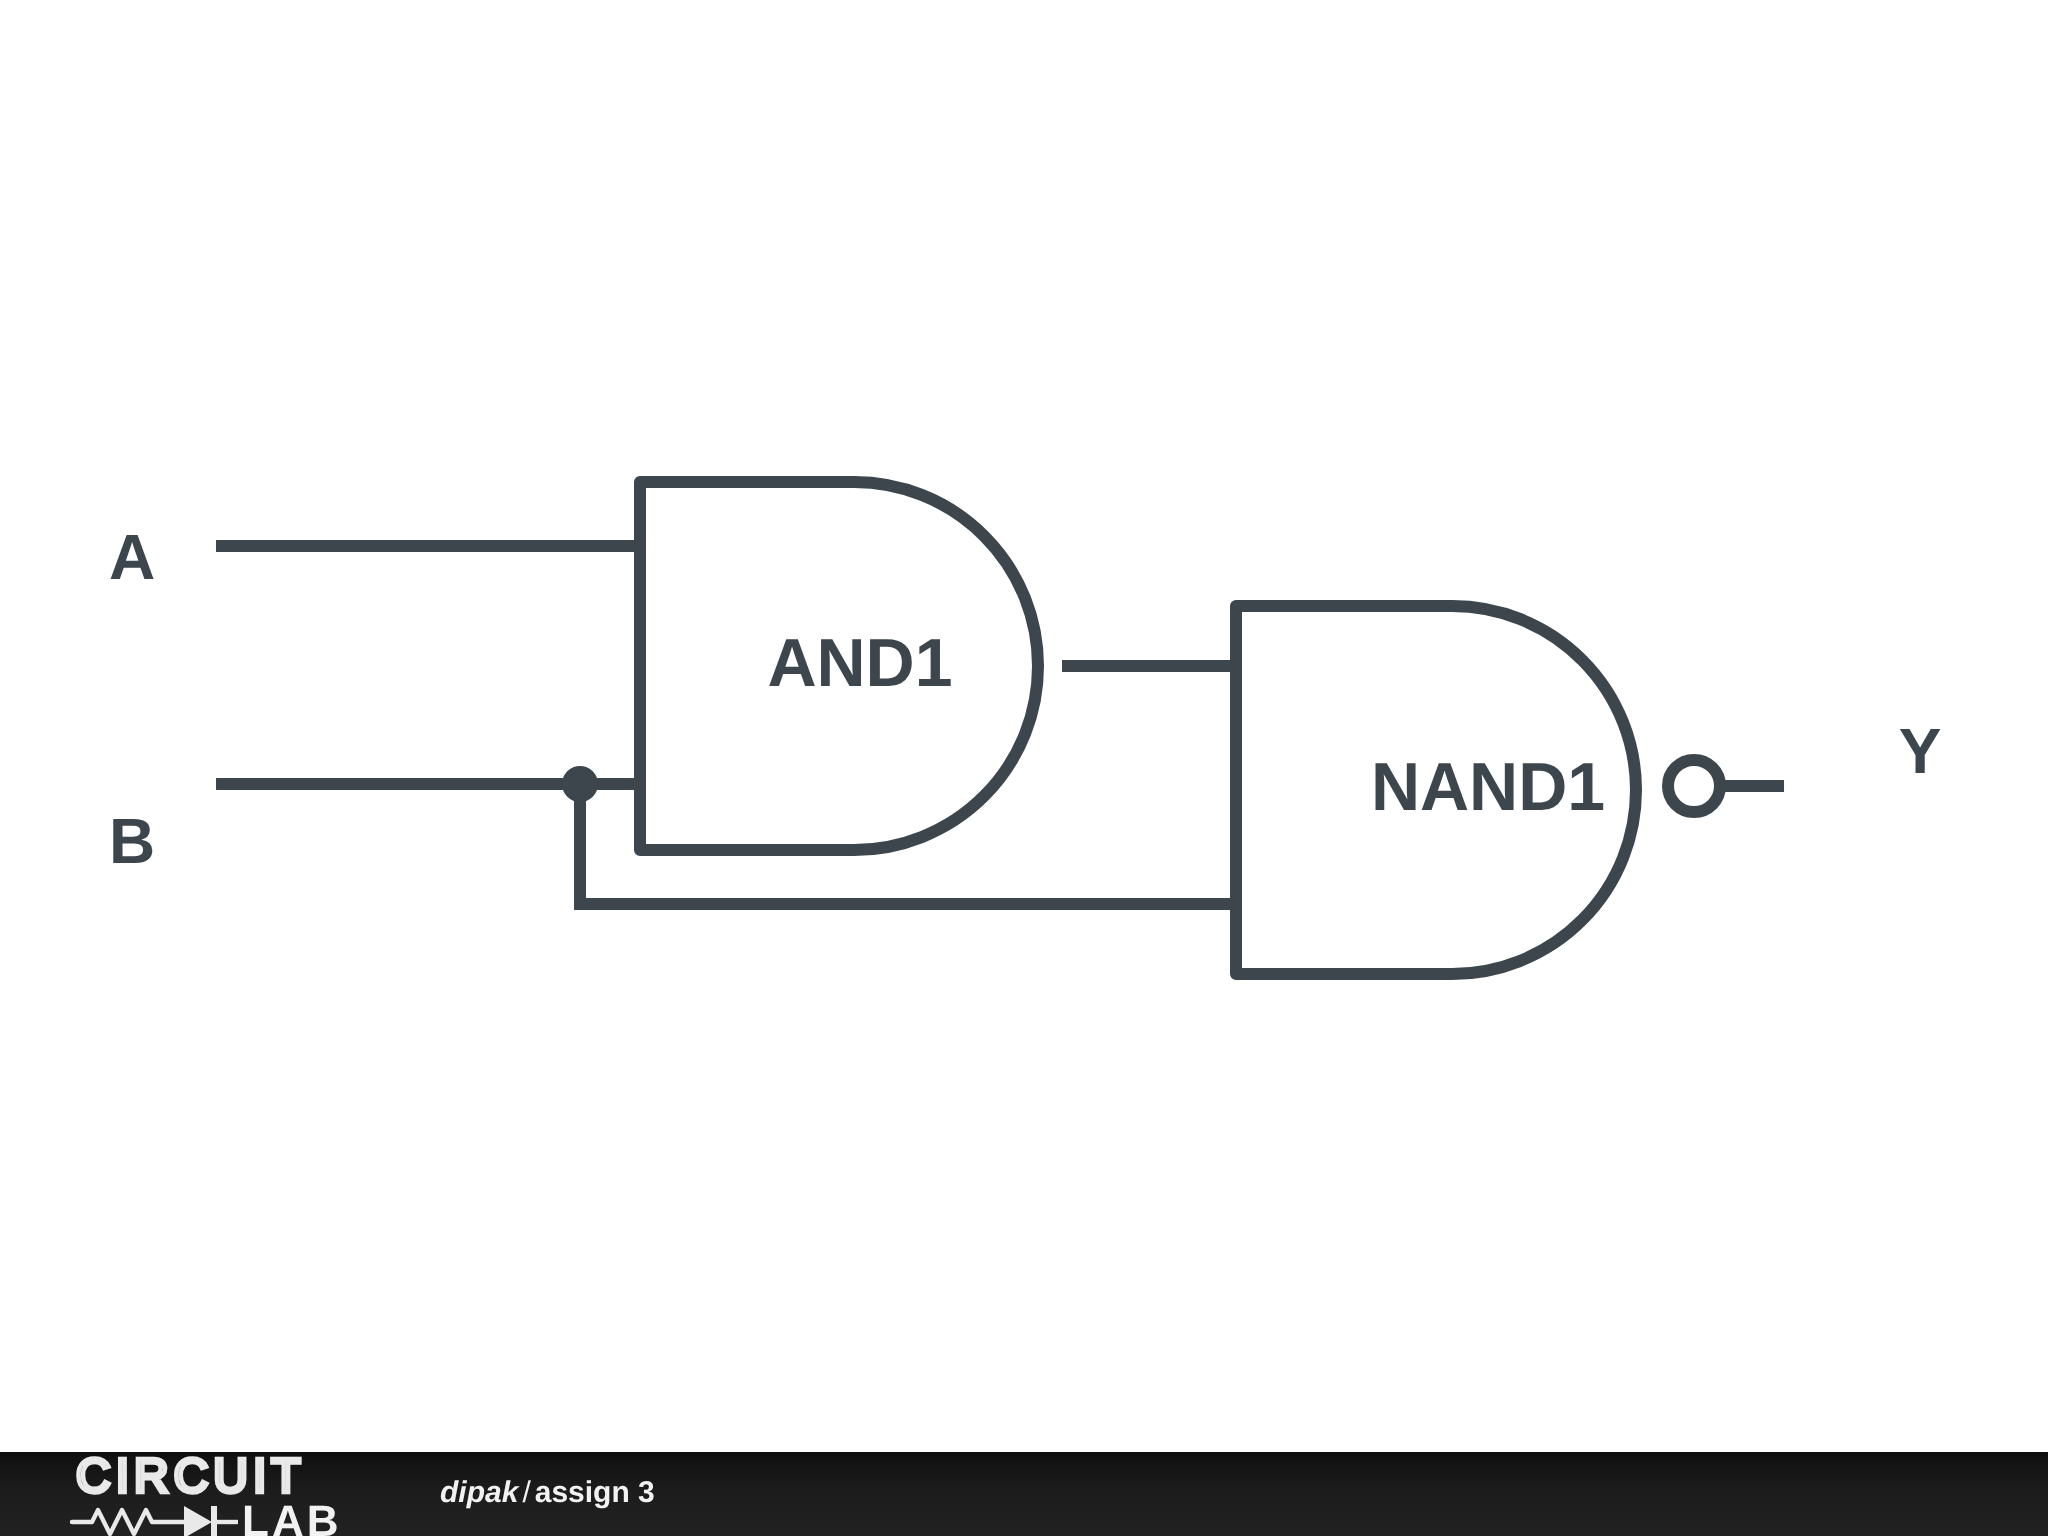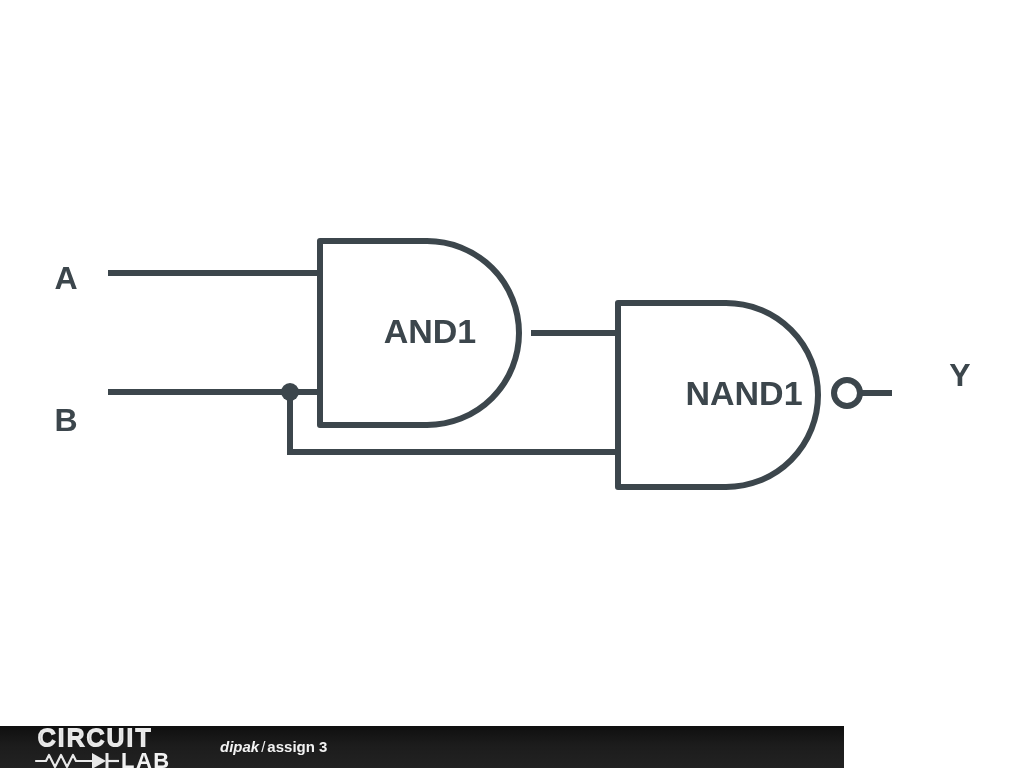--- a/index.html
+++ b/index.html
@@ -66,21 +66,21 @@
     font-weight: bold;
     text-anchor: middle;
     dominant-baseline: middle;
   }
 
   
   #footer-bar {
     position: absolute;
     left: 0;
     top: 726px;
-    width: 844px;
+    width: 1024px;
     height: 42px;
     background: linear-gradient(to bottom, #0f0f0f 0%, #1c1c1c 45%, #222222 100%);
     display: flex;
     align-items: center;
     overflow: hidden;
   }
   #brand-logo {
     position: relative;
     width: 190px;
     height: 42px;

